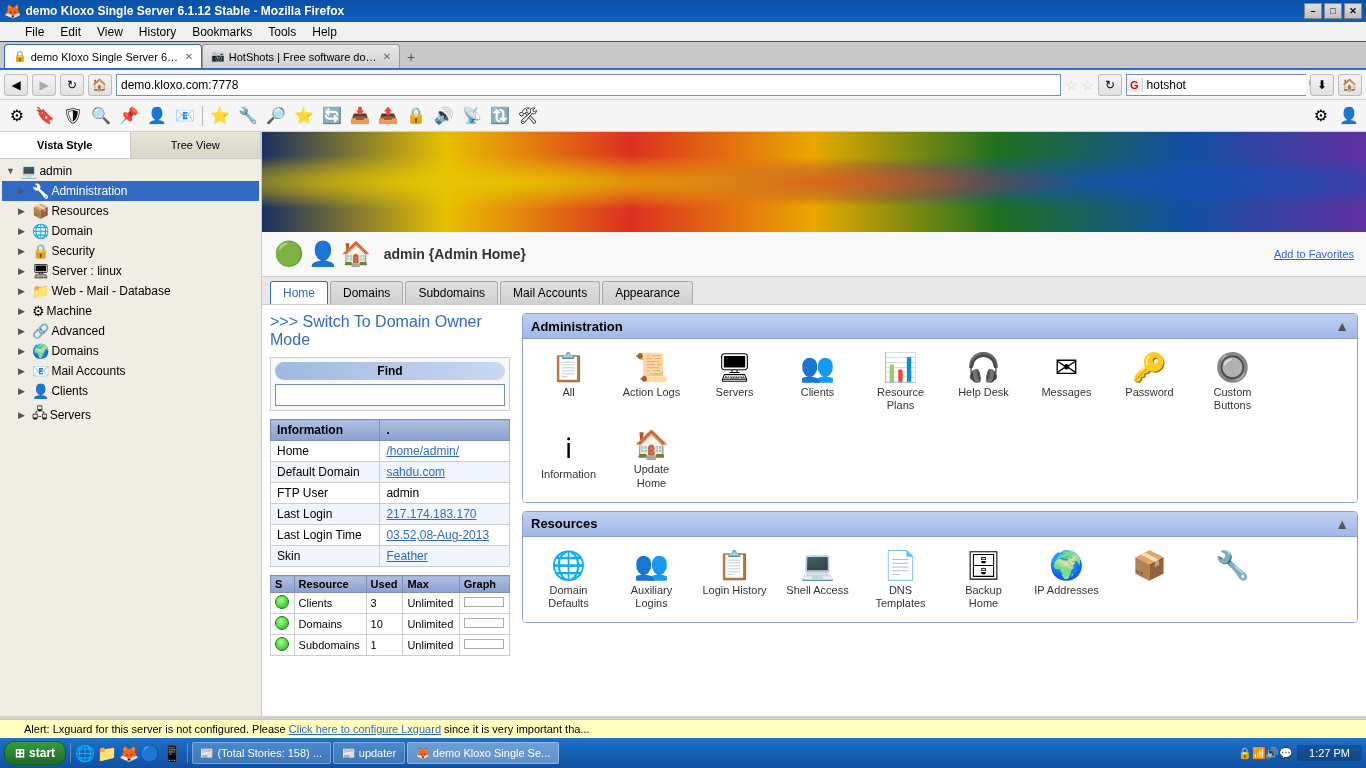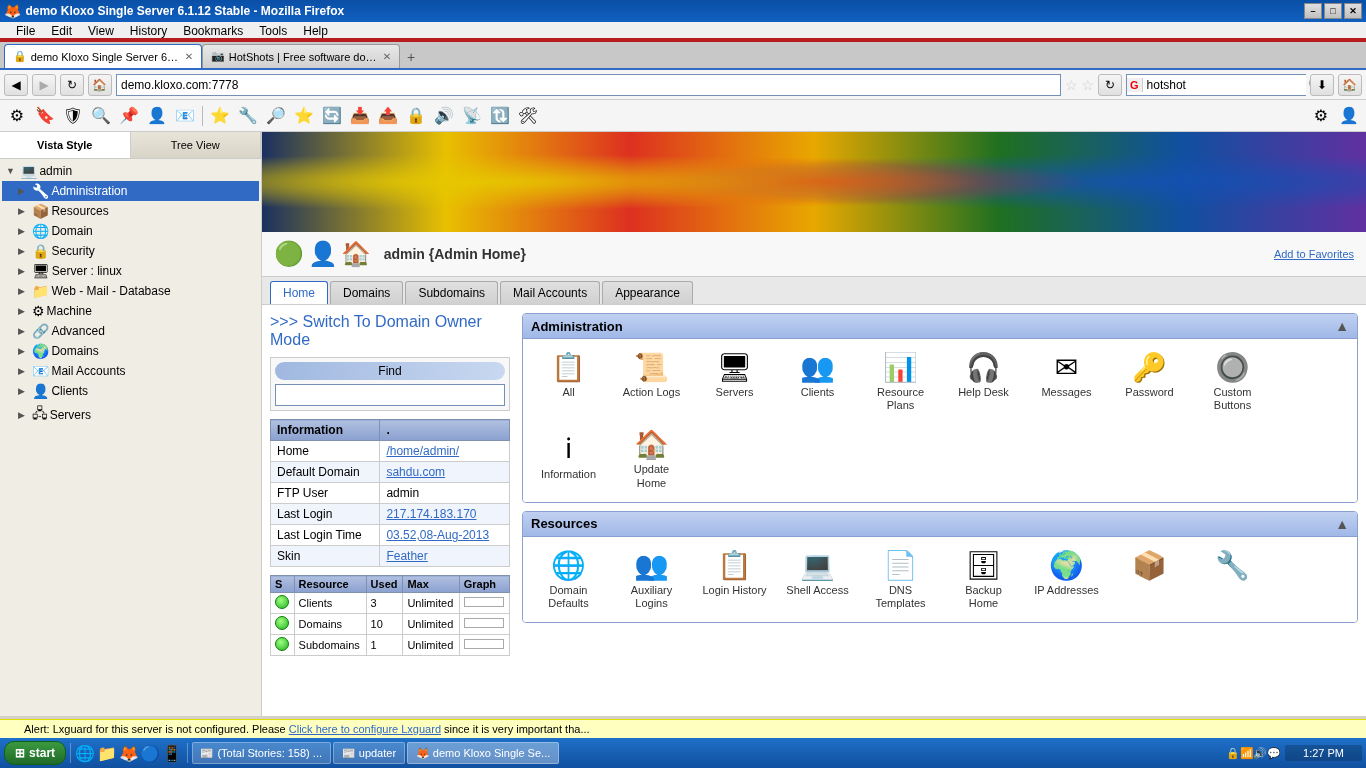--- a/index.html
+++ b/index.html
@@ -26,23 +26,23 @@
       border: 1px solid #888;
       display: flex; align-items: center; justify-content: center;
       font-size: 9px; cursor: pointer; color: #000;
     }
 
     
     .menu-bar {
       background: #f0f0f0;
       height: 20px;
       display: flex;
-      align-items: flex-start;
-      padding: 0 12px;
-      border-bottom: 4px solid #b91c1c;
+      align-items: flex-end;
+      padding: 0 21px;
+      border-bottom: 1px solid #b91c1c;
       gap: 8px;
     }
     .menu-item { font-size: 12px; cursor: pointer; padding: 2px 4px; }
 
     
     .browser-tabs {
       background: #c8c8c8;
       height: 28px;
       display: flex;
       align-items: flex-end;
@@ -272,21 +272,21 @@
     
     .find-box {
       border: 1px solid #ccc;
       padding: 4px;
       margin-bottom: 8px;
       background: #f8f8f8;
     }
     .find-label {
       text-align: center;
       font-size: 12px;
-      font-weight: normal;
+      font-weight: bold;
       margin-bottom: 4px;
       background: linear-gradient(to right, #a0b8e0, #c8d8f0);
       padding: 2px;
       border-radius: 9px;
     }
     .find-input {
       width: 100%;
       height: 22px;
       border: 1px solid #7590b8;
       padding: 0 4px;
@@ -450,21 +450,21 @@
     .taskbar-btn.active { background: rgba(255,255,255,0.35); }
     .taskbar-sep { width: 1px; height: 20px; background: rgba(255,255,255,0.3); margin: 0 2px; }
     .taskbar-right {
       margin-left: auto;
       display: flex;
       align-items: center;
       gap: 4px;
       color: white;
       font-size: 11px;
     }
-    .clock { background: rgba(0,0,0,0.2); padding: 2px 18px; border-radius: 2px; }
+    .clock { background: rgba(0,0,0,0.2); padding: 2px 12px; border-radius: 2px; }
   </style>
 </head>
 <body>
 
 <div class="title-bar">
   <div class="title-bar-left">
     <span class="title-bar-icon">🦊</span>
     <span>demo Kloxo Single Server 6.1.12 Stable - Mozilla Firefox</span>
   </div>
   <div class="title-bar-buttons">

